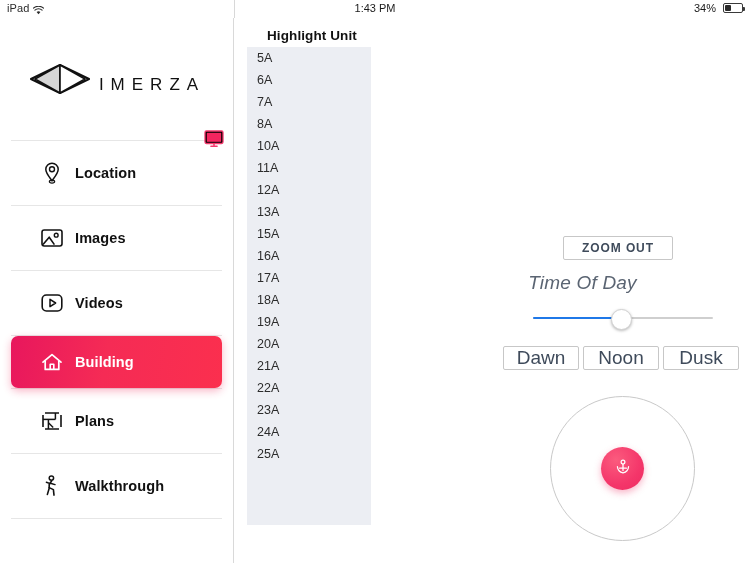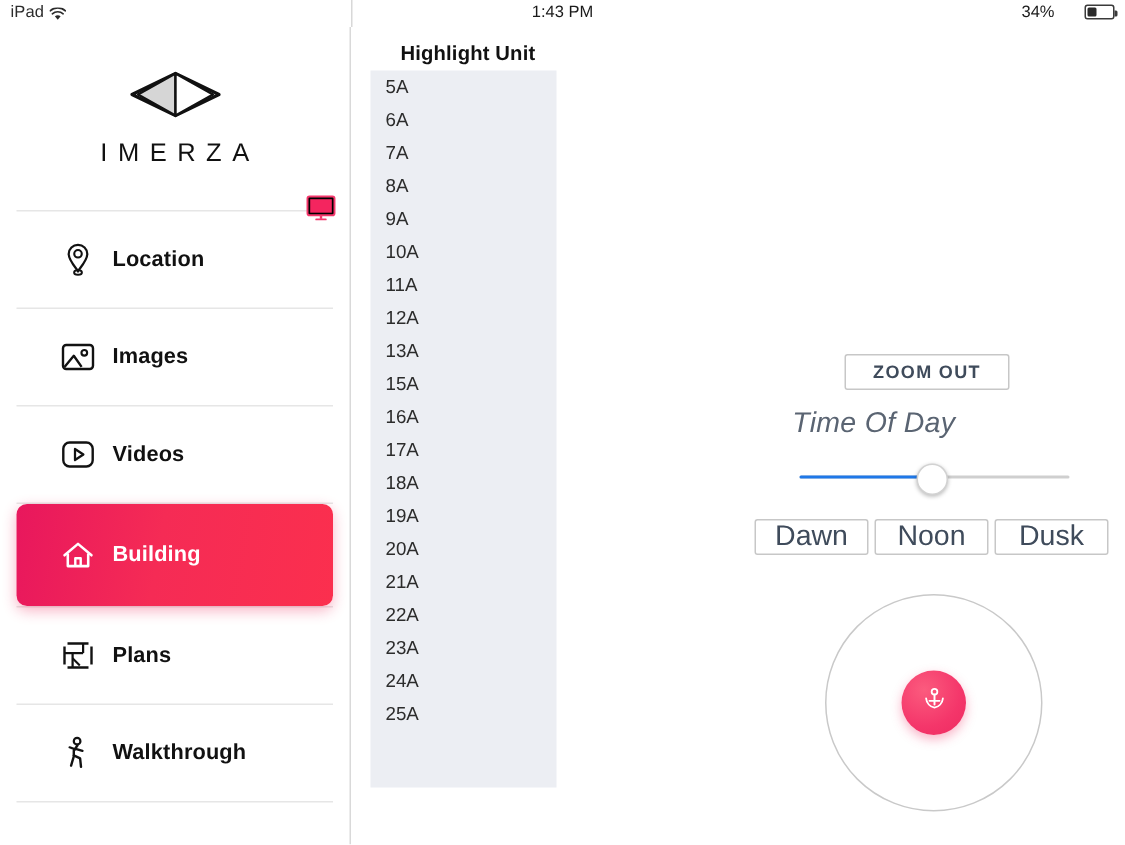--- a/index.html
+++ b/index.html
@@ -14,54 +14,54 @@
   
   .statusbar {
     position: absolute; left:0; top:0; width:750px; height:18px;
     font-size: 11px; color:#1a1a1a;
     display:flex; align-items:center;
   }
   .sb-left { position:absolute; left:7px; top:2px; display:flex; align-items:center; gap:4px; }
   .sb-device { font-size:11px; color:#2b2b2b; letter-spacing:0.1px; }
   .sb-wifi { display:inline-block; width:11px; height:9px; position:relative; top:1px; }
   .sb-center { position:absolute; left:0; right:0; top:2px; text-align:center; font-size:11px; color:#1a1a1a; font-weight:400; }
-  .sb-right { position:absolute; right:7px; top:2px; display:flex; align-items:center; gap:20px; }
+  .sb-right { position:absolute; right:7px; top:2px; display:flex; align-items:center; gap:7px; }
   .sb-batt-pct { font-size:11px; color:#1a1a1a; }
   .sb-batt { width:20px; height:10px; border:1px solid #3a3a3a; border-radius:2px; position:relative; }
   .sb-batt-fill { position:absolute; left:1px; top:1px; bottom:1px; width:6px; background:#2b2b2b; border-radius:1px; }
   .sb-batt-cap { position:absolute; right:-3px; top:3px; width:2px; height:4px; background:#3a3a3a; border-radius:0 1px 1px 0; }
   .sb-divider { position:absolute; left:234px; top:0; width:1px; height:18px; background:#d8d8d8; }
 
   
   .sidebar {
     position:absolute; left:0; top:18px; width:234px; height:545px;
     background:#fff; border-right:1px solid #d9d9d9;
   }
-  .brand { height:122px; display:flex; flex-direction:column; align-items:center; justify-content:center; position:relative; }
+  .brand { height:122px; display:flex; flex-direction:row; align-items:center; justify-content:center; position:relative; }
   .brand-mark { width:64px; height:34px; }
   .brand-name {
     margin-top:12px; font-size:17px; letter-spacing:7px;
     color:#111; font-weight:400; padding-left:7px;
   }
   .monitor-btn {
     position:absolute; right:9px; top:112px;
     width:20px; height:18px; cursor:pointer;
   }
   .nav-divider { height:1px; background:#e6e6e6; margin:0 11px; }
   .nav { }
   .nav-item {
     position:relative; height:64px; display:flex; align-items:center;
     padding-left:40px; cursor:pointer;
   }
   .nav-item .nav-ico { position:absolute; left:40px; width:24px; height:24px; display:flex; align-items:center; justify-content:center; }
   .nav-item .nav-label {
     margin-left:35px; font-size:14.5px; font-weight:700; color:#111; letter-spacing:0.1px;
   }
   .nav-item.active {
-    margin:0 11px; height:68px; border-radius:7px;
+    margin:0 11px; height:52px; border-radius:7px;
     background: linear-gradient(100deg, #e8175d 0%, #f52b55 45%, #fb2f4e 100%);
     box-shadow: 0 3px 9px rgba(237,32,84,0.33);
     padding-left:29px;
   }
   .nav-item.active .nav-ico { left:29px; }
   .nav-item.active .nav-label { color:#fff; }
   .nav-sep { height:1px; background:#e6e6e6; margin:0 11px; }
 
   
   .unitpanel { position:absolute; left:235px; top:18px; width:180px; height:545px; background:#fff; }
@@ -250,21 +250,20 @@
     </div>
   </div>
 
   <div class="unitpanel">
     <div class="unit-title">Highlight Unit</div>
     <div class="unit-list">
         <div class="unit-item">5A</div>
         <div class="unit-item">6A</div>
         <div class="unit-item">7A</div>
         <div class="unit-item">8A</div>
-        <div class="unit-item">9A</div>
         <div class="unit-item">10A</div>
         <div class="unit-item">11A</div>
         <div class="unit-item">12A</div>
         <div class="unit-item">13A</div>
         <div class="unit-item">15A</div>
         <div class="unit-item">16A</div>
         <div class="unit-item">17A</div>
         <div class="unit-item">18A</div>
         <div class="unit-item">19A</div>
         <div class="unit-item">20A</div>

